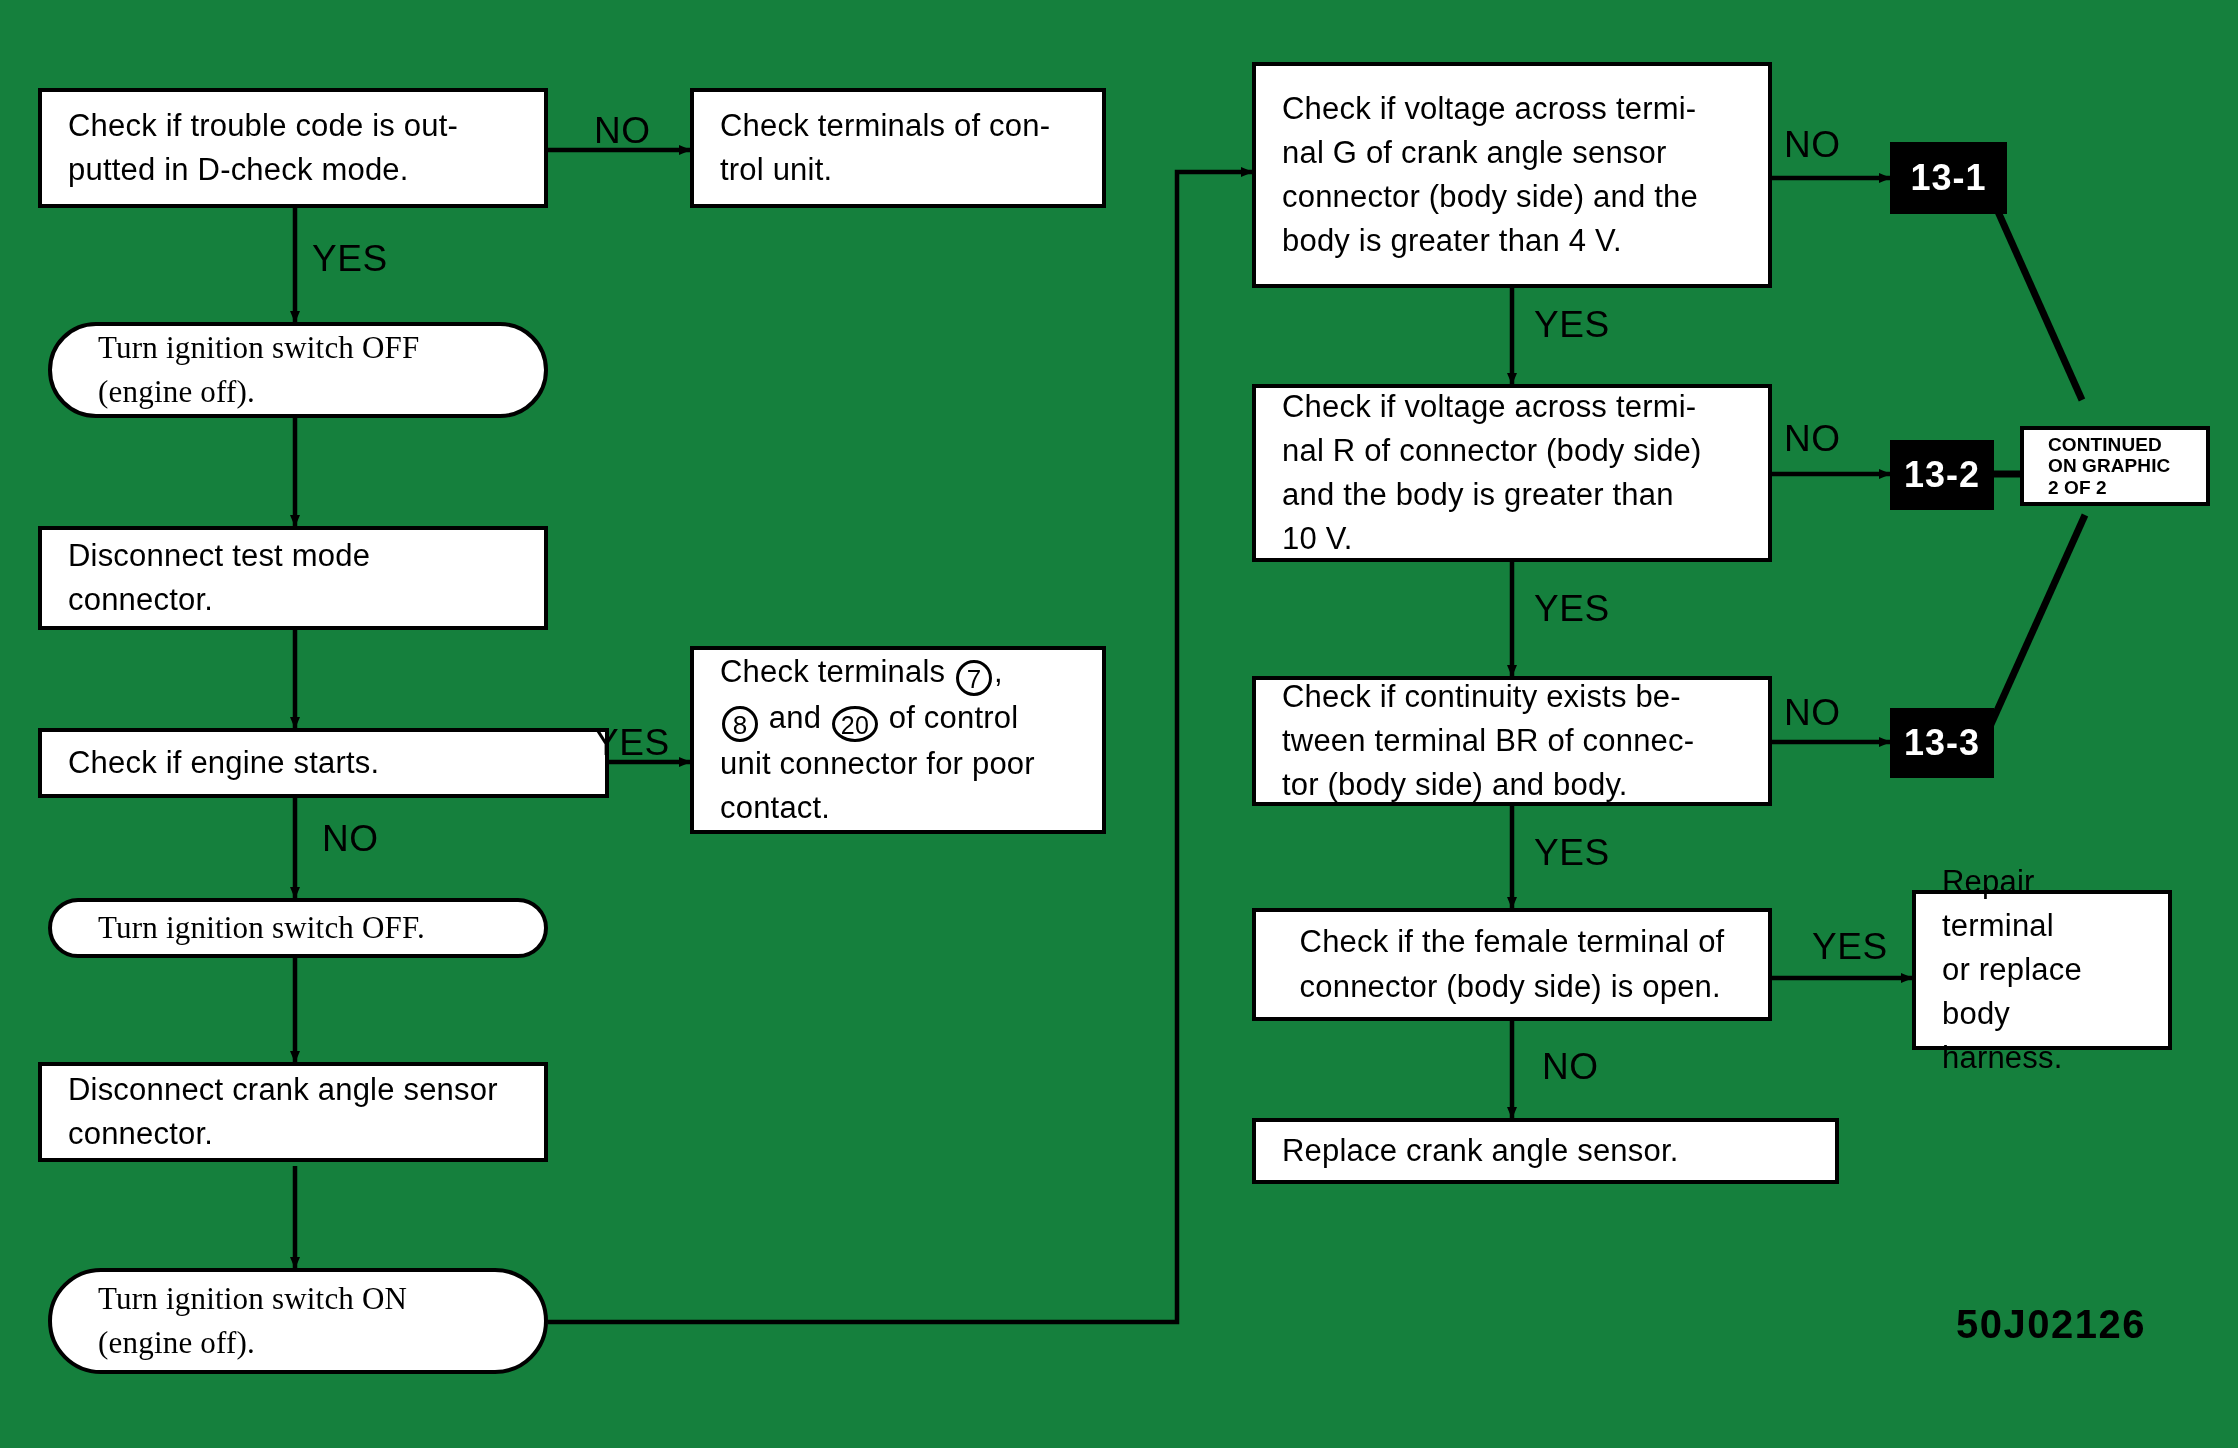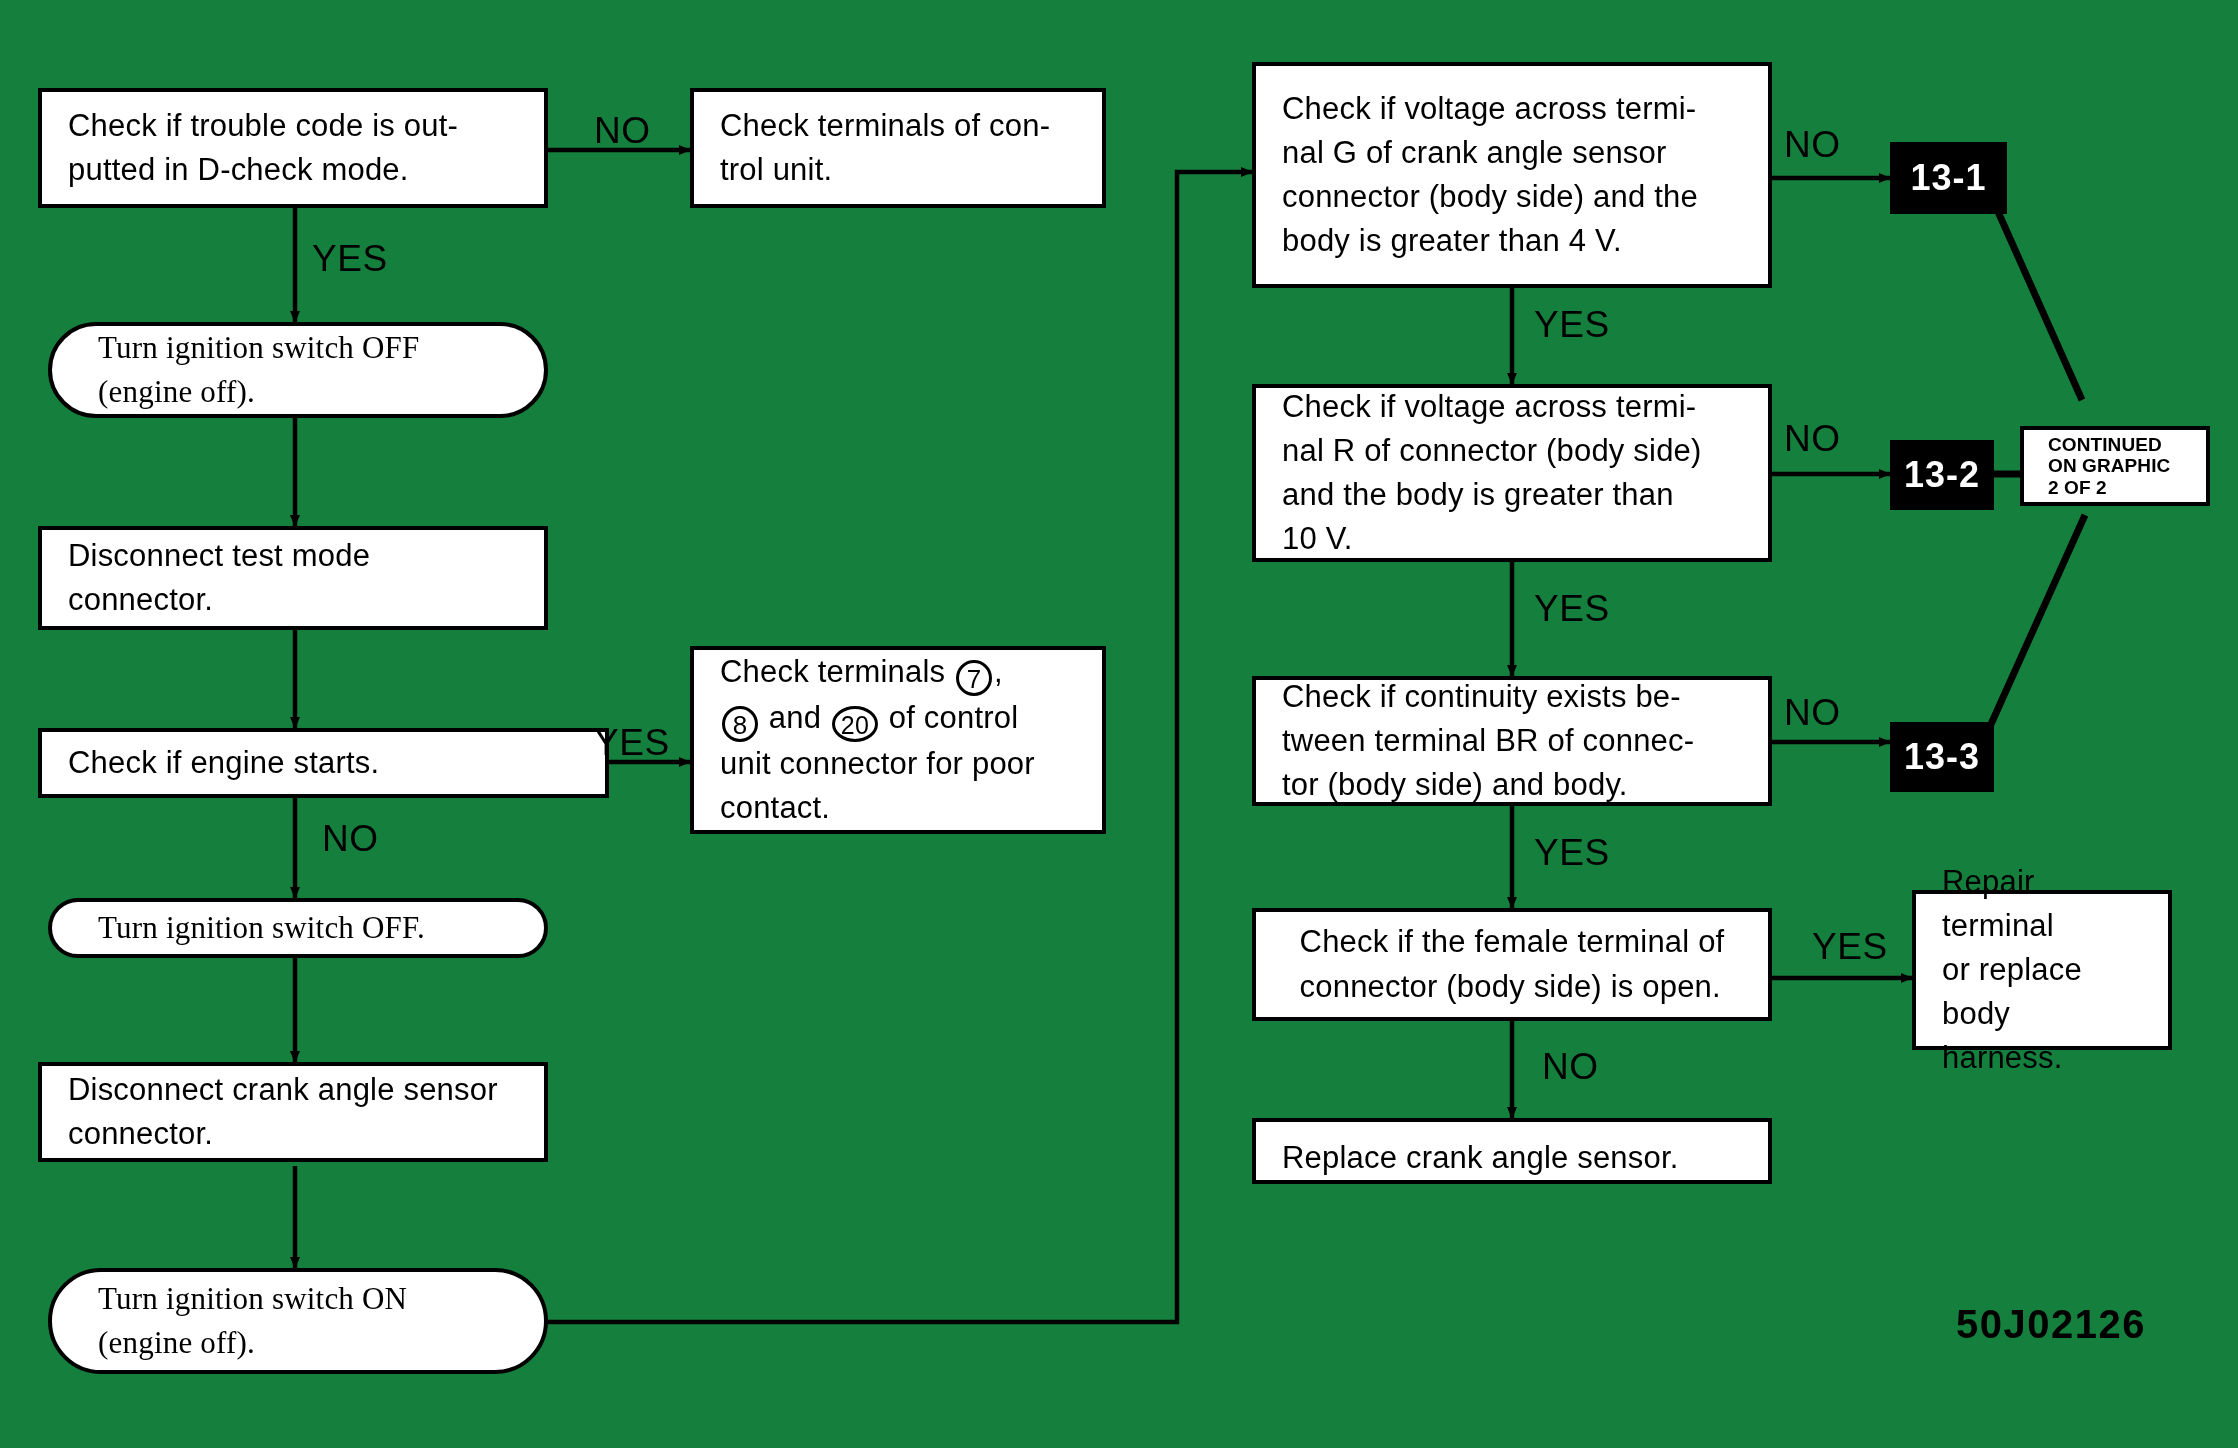--- a/index.html
+++ b/index.html
@@ -223,37 +223,37 @@
     <span class="txt">Check if continuity exists be-
 tween terminal BR of connec-
 tor (body side) and body.</span>
   </div>
 
   <div class="node" style="left:1252px; top:908px; width:520px; height:113px;justify-content:center;">
     <span class="txt">Check if the female terminal of
 connector (body side) is open.</span>
   </div>
 
-  <div class="node" style="left:1252px; top:1118px; width:520px; height:66px;align-items:flex-end;">
+  <div class="node" style="left:1252px; top:1118px; width:587px; height:66px;">
     <span class="txt">Replace crank angle sensor.</span>
   </div>
 
   <div class="node" style="left:1912px; top:890px; width:260px; height:160px;">
     <span class="txt">Repair terminal
 or replace body
 harness.</span>
   </div>
 
   <div class="badge" style="left:1890px; top:142px; width:117px; height:72px;">
     <span>13-1</span>
   </div>
   <div class="badge" style="left:1890px; top:440px; width:104px; height:70px;">
     <span>13-2</span>
   </div>
-  <div class="badge" style="left:1890px; top:708px; width:104px; height:70px;margin-top:14px;">
+  <div class="badge" style="left:1890px; top:708px; width:104px; height:70px;">
     <span>13-3</span>
   </div>
 
   <div class="contbox" style="left:2020px; top:426px; width:190px; height:80px;">
     <span>CONTINUED
 ON GRAPHIC
 2 OF 2</span>
   </div>
 
   <div class="elabel" style="left:594px; top:110px;">NO</div>

